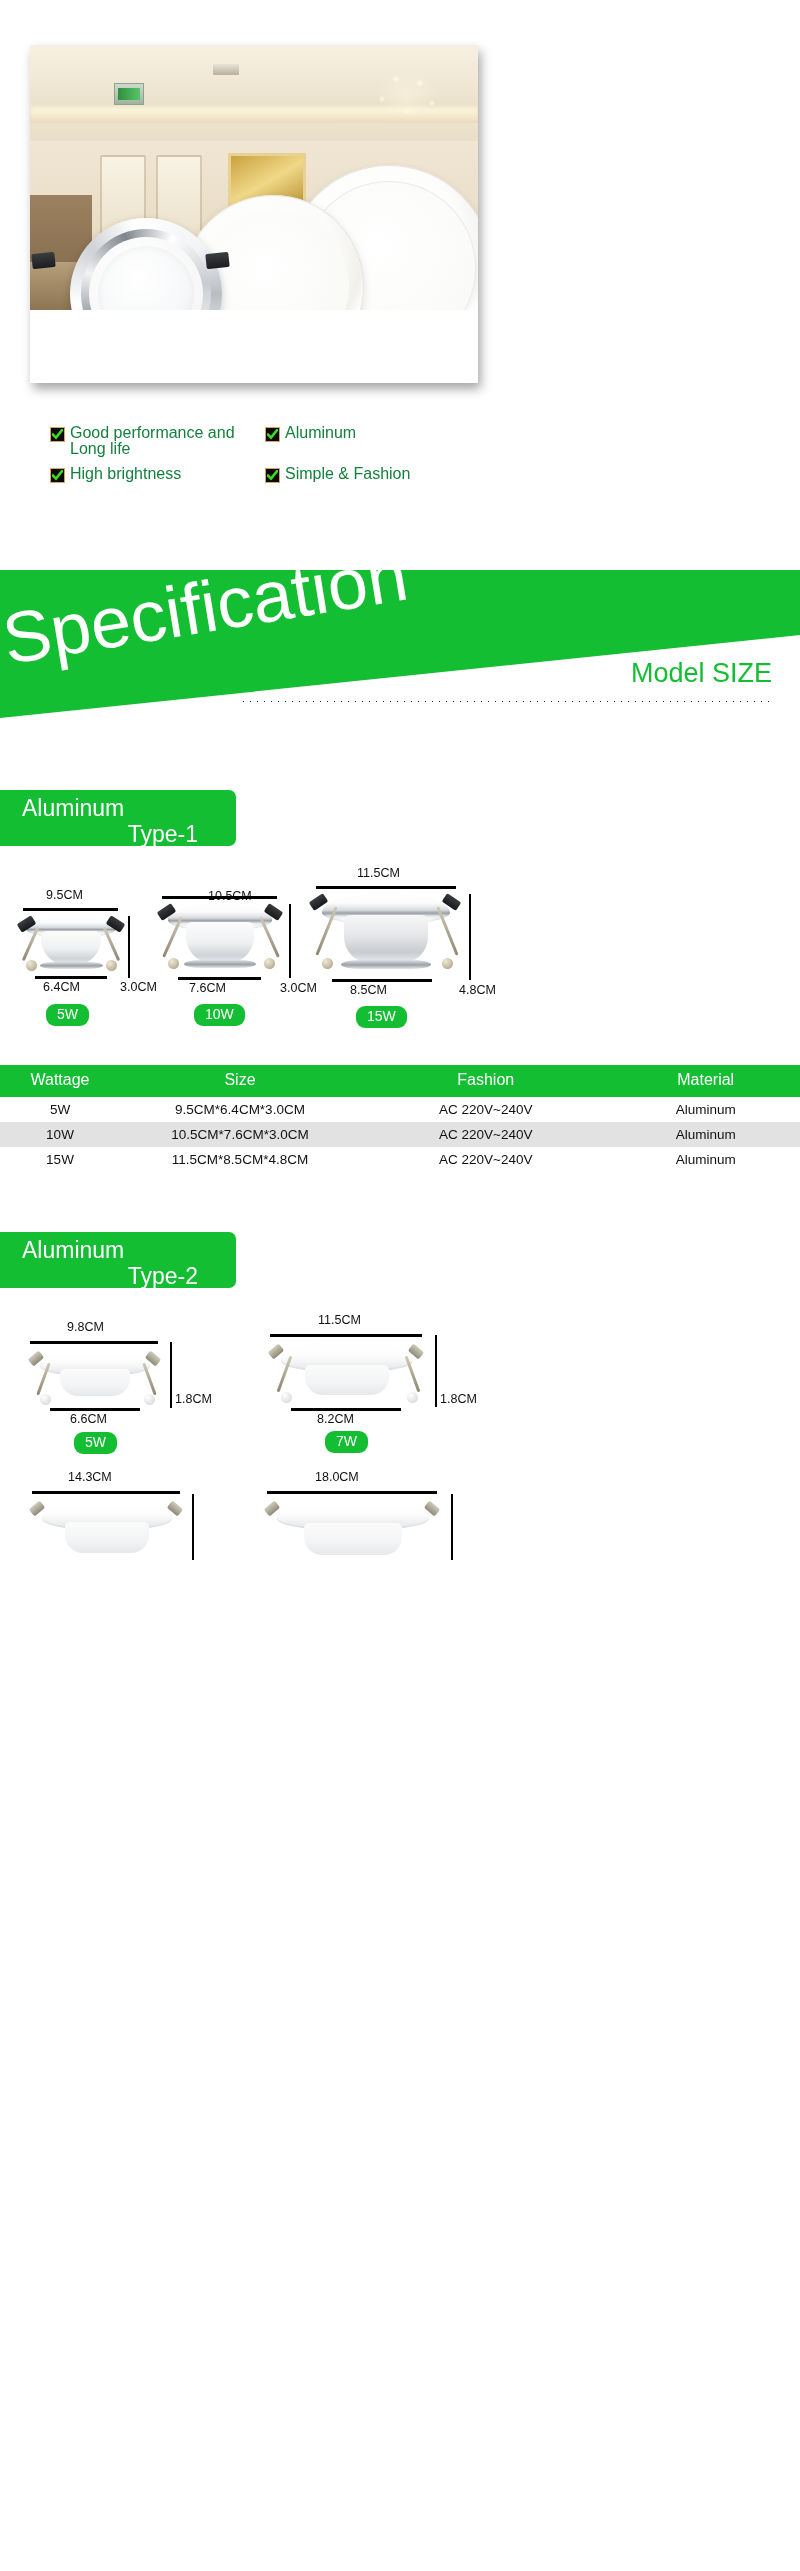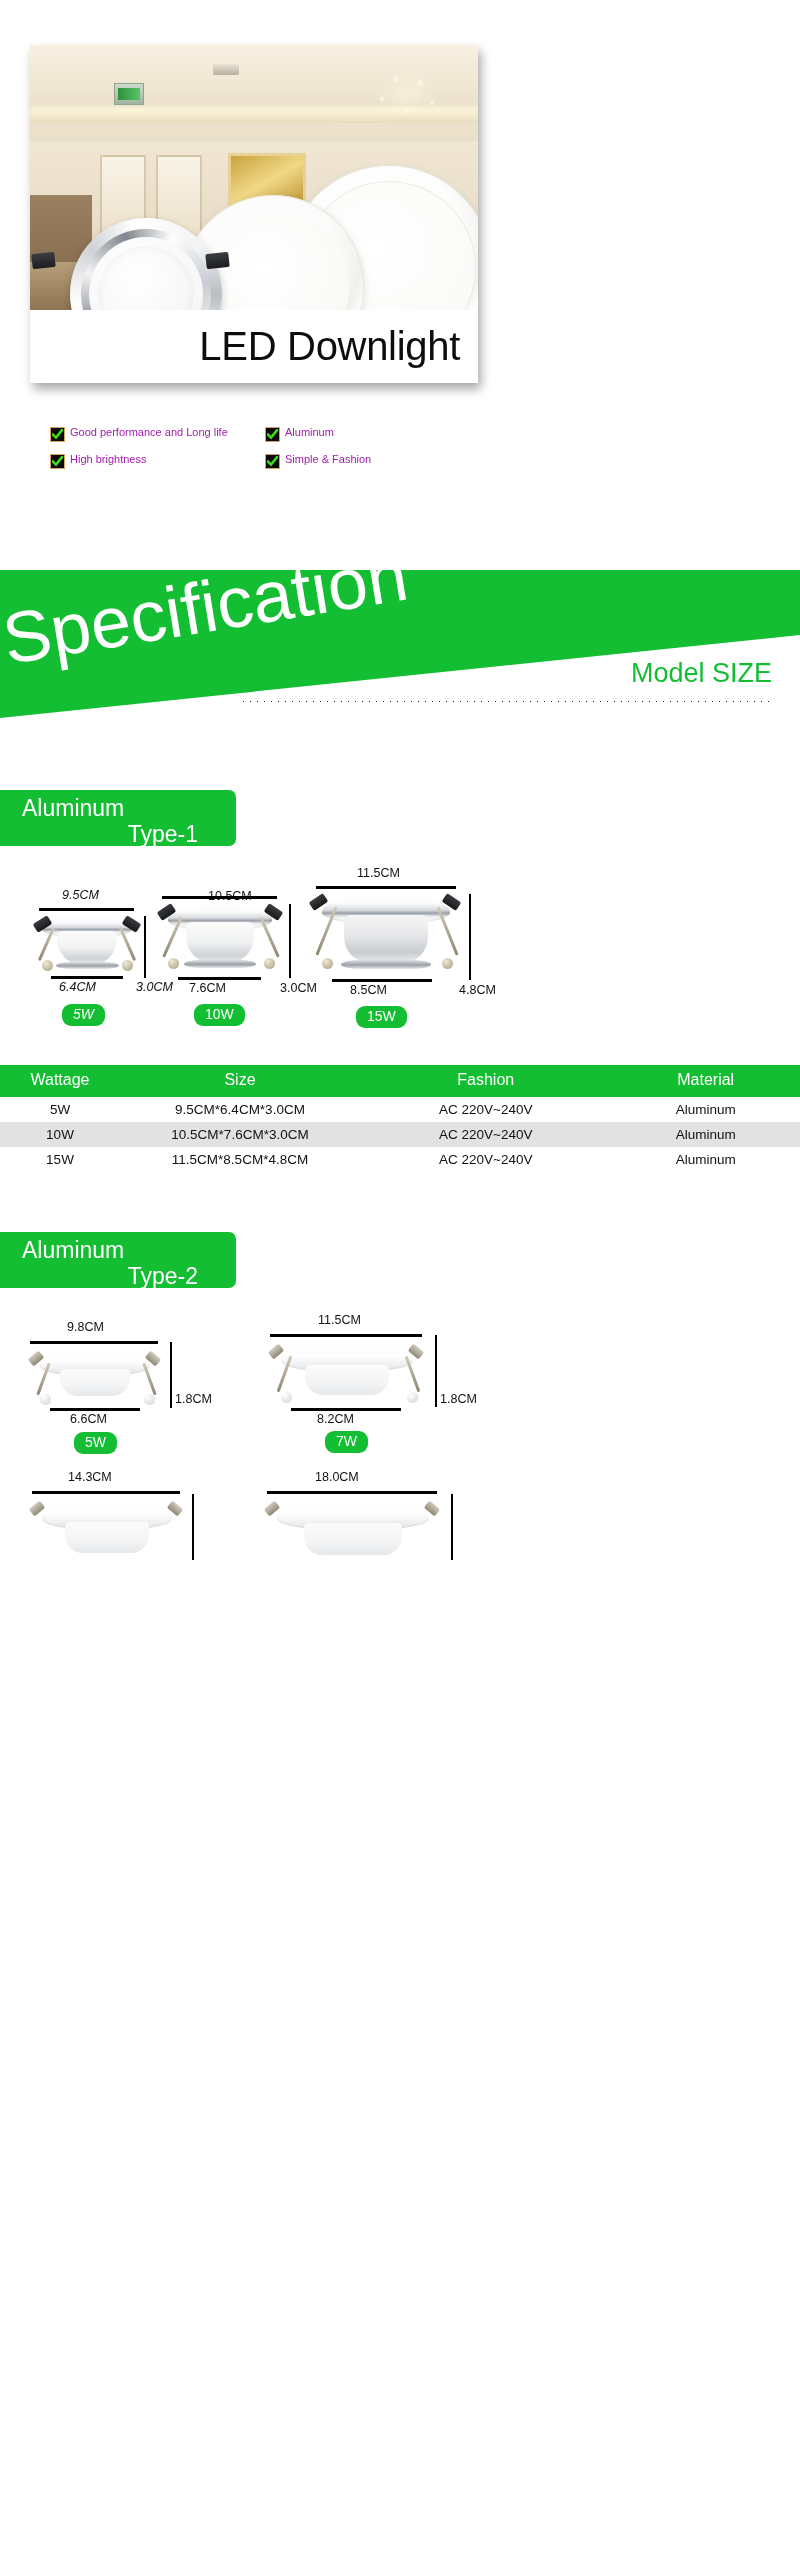--- a/index.html
+++ b/index.html
@@ -148,21 +148,21 @@
   .features {
     position:absolute; left:50px; top:425px; width:420px;
     display:grid; grid-template-columns:215px 205px; column-gap:0; row-gap:10px;
   }
   .feat { display:flex; align-items:flex-start; gap:5px; }
   .chk {
     flex:0 0 auto; width:15px; height:15px; margin-top:2px;
     background:#0a0a0a; border:1px solid #d9a45f; position:relative;
   }
   .chk svg { position:absolute; left:1px; top:1px; }
-  .feat-label { font-size:11px; line-height:15.5px; color:#a21caf; }
+  .feat-label { font-size:16px; line-height:15.5px; color:#15803d; }
 
   
   .spec-band { position:absolute; left:0; top:570px; width:800px; height:150px; overflow:hidden; }
   .spec-green {
     position:absolute; left:-20px; top:0; width:840px; height:150px;
     background:var(--g,#14be32);
     clip-path: polygon(0 0, 100% 0, 100% 42%, 0 100%);
   }
   .spec-word {
     position:absolute; left:10px; top:28px;
@@ -283,23 +283,20 @@
       <div class="lamp-mid"></div>
       <div class="lamp-front">
         <div class="ring2"></div>
         <div class="ring3"></div>
         <div class="lens"></div>
       </div>
       <div class="clip c1"></div>
       <div class="clip c2"></div>
     </div>
 
-    <div class="hero-title-bar">
-      <div class="hero-title">LED Downlight</div>
-    </div>
   </div>
 </div>
 
 <div class="features">
 
   <div class="feat">
     <span class="chk">
       <svg width="11" height="11" viewBox="0 0 11 11">
           <path d="M1 5.6 L4 8.6 L10 1.2" stroke="#3fdb1e" stroke-width="2.6" fill="none" stroke-linecap="square"></path>
         </svg>
@@ -340,21 +337,21 @@
   <div class="spec-word">Specification</div>
   <div class="model-size">Model SIZE</div>
 </div>
 <div class="dotline"></div>
 
 <div class="type-badge" style="top:790px;">
   <div class="l1">Aluminum</div>
   <div class="l2">Type-1</div>
 </div>
 
-<div class="diag" style="left:24px; top:888px; width:140px; height:150px;font-style:italic;">
+<div class="diag" style="left:8px; top:888px; width:140px; height:150px;">
   <div class="dimtext" style="left:38px; top:0px;">9.5CM</div>
   <div class="dimline-h" style="left:15px; top:20px; width:95px;"></div>
 
   <div class="dl1" style="left:18px; top:28px; width:90px; height:58px;">
     <div class="trim"></div>
     <div class="body"></div>
     <div class="chrome-lip"></div>
   </div>
   <div class="spring-tip" style="left:10px; top:31px; transform:rotate(-32deg);"></div>
   <div class="spring" style="left:21px; top:38px; height:36px; transform:rotate(24deg);"></div>

